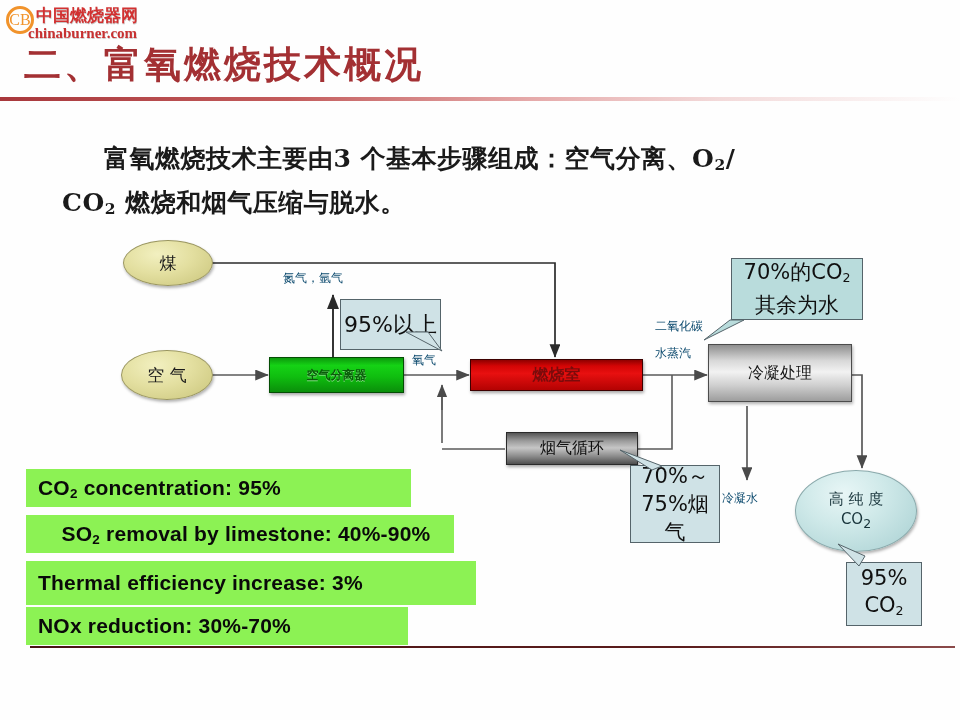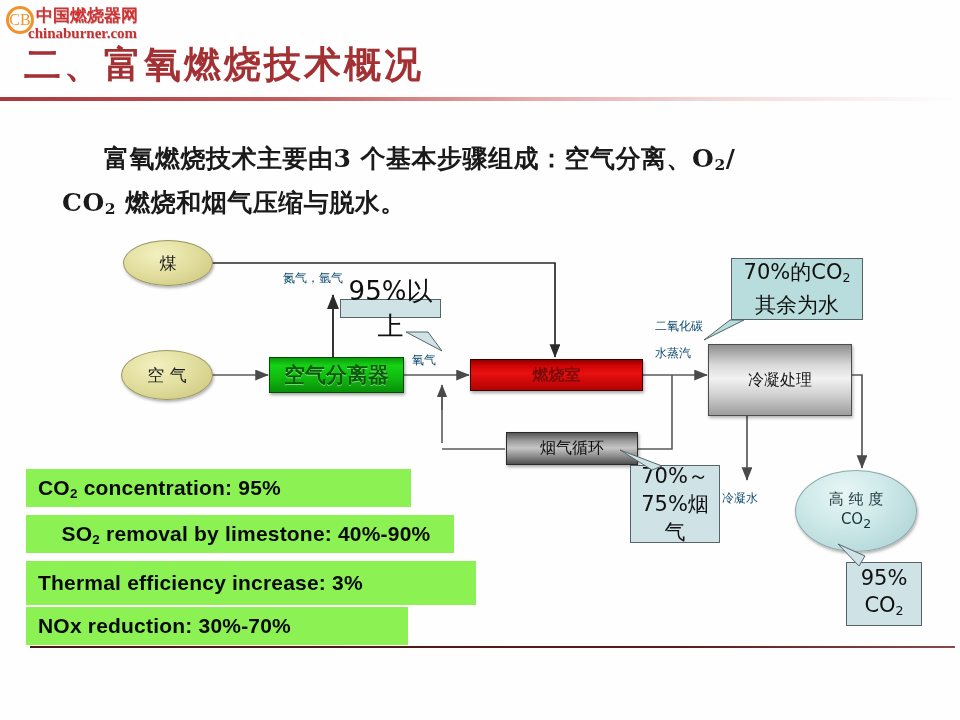--- a/index.html
+++ b/index.html
@@ -140,21 +140,21 @@
     font-size: 15px;
     font-family: "DejaVu Sans", sans-serif;
     box-shadow: 1px 2px 3px rgba(0,0,0,0.30);
     flex-direction: column;
     line-height: 20px;
   }
   .box-green {
     background: linear-gradient(to bottom, #0c9a0c 0%, #15d215 22%, #0fbe0f 55%, #0a8f0a 100%);
     border: 1px solid #044d04;
     color: #0a5c0a;
-    font-size: 21px;
+    font-size: 12px;
     font-weight: bold;
     font-family: "DejaVu Sans", sans-serif;
     text-shadow: 0 1px 0 rgba(210,255,210,0.55);
     box-shadow: 1px 2px 3px rgba(0,0,0,0.35);
     text-align: center;
   }
   .box-red {
     background: linear-gradient(to bottom, #8f0000 0%, #d40505 20%, #e81010 45%, #b30202 100%);
     border: 1px solid #3d0000;
     color: #7a0b0b;
@@ -281,40 +281,40 @@
   </div>
 
   <div class="node box-green" style="left:269px; top:357px; width:135px; height:36px;">
     <span>空气分离器</span>
   </div>
 
   <div class="node box-red" style="left:470px; top:359px; width:173px; height:32px;">
     <span>燃烧室</span>
   </div>
 
-  <div class="node box-gray" style="left:708px; top:344px; width:144px; height:72px;">
+  <div class="node box-gray" style="left:708px; top:344px; width:144px; height:58px;">
     <span>冷凝处理</span>
   </div>
 
   <div class="node box-gray-dark" style="left:506px; top:432px; width:132px; height:33px;">
     <span>烟气循环</span>
   </div>
 
   <div class="node ell-cyan" style="left:795px; top:470px; width:122px; height:82px;">
     <span>高 纯 度</span>
     <span><span>CO</span><sub>2</sub></span>
   </div>
 
   <div class="edge-label" style="left:283px; top:270px;">氮气，氩气</div>
   <div class="edge-label" style="left:412px; top:352px;">氧气</div>
   <div class="edge-label" style="left:655px; top:318px;">二氧化碳</div>
   <div class="edge-label" style="left:655px; top:345px;">水蒸汽</div>
   <div class="edge-label" style="left:722px; top:490px;">冷凝水</div>
 
-  <div class="callout" style="left:340px; top:299px; width:101px; height:19px; font-size:26px;">
+  <div class="callout" style="left:340px; top:299px; width:101px; height:51px; font-size:22px;">
     <span>95%以上</span>
   </div>
   <svg style="position:absolute; left:404px; top:331px; width:50px; height:24px;" viewBox="0 0 50 24" xmlns="http://www.w3.org/2000/svg">
     <path d="M2,1 L38,20 L24,1 z" fill="#cfe2e6" stroke="#55646a" stroke-width="1"></path>
   </svg>
 
   <div class="callout teal" style="left:731px; top:258px; width:132px; height:62px; font-size:21px; flex-direction:column; line-height:29px;">
     <span><span>70%的CO</span><sub>2</sub></span>
     <span>其余为水</span>
   </div>

